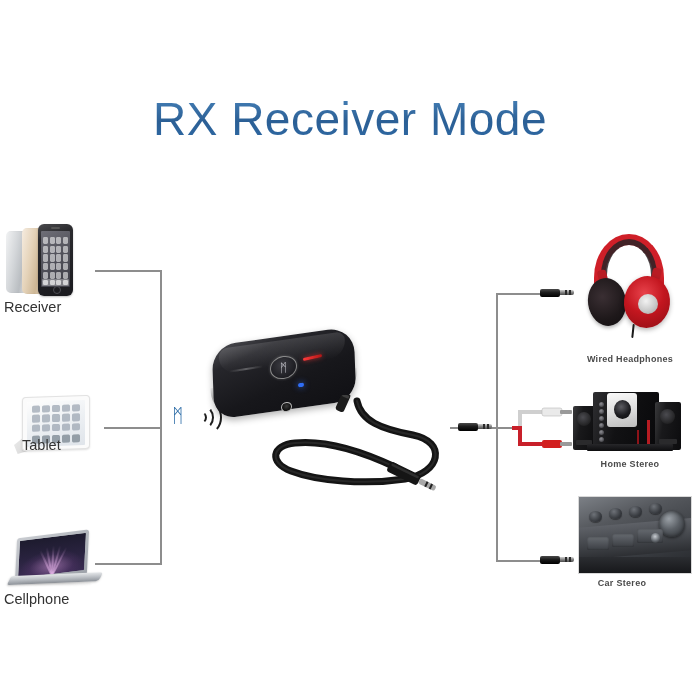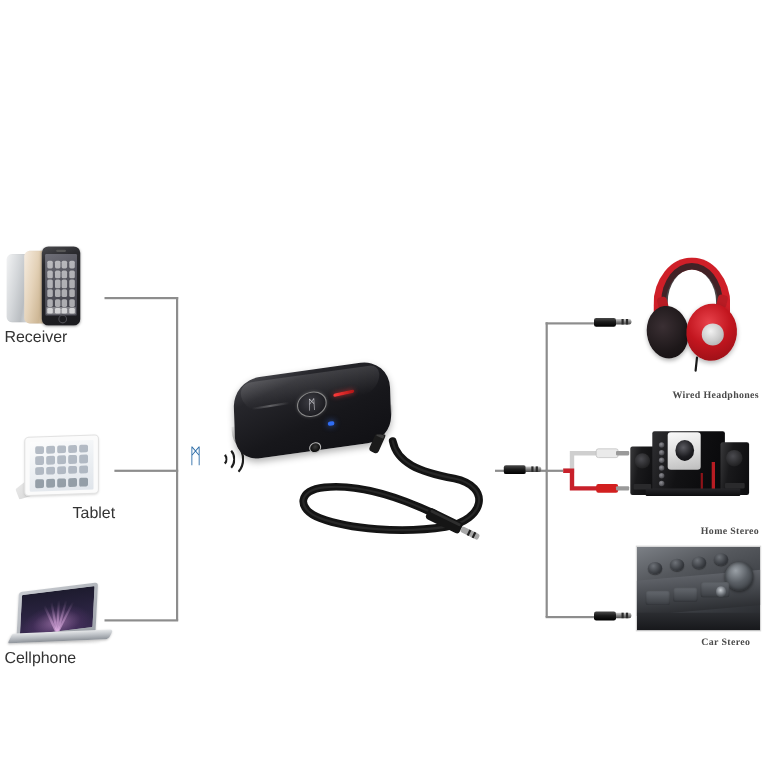--- a/index.html
+++ b/index.html
@@ -38,25 +38,25 @@
     position:absolute;
     font-size:14.5px;
     color:#333333;
     font-family:"Liberation Sans", sans-serif;
     white-space:nowrap;
   }
   .lab-right{
     position:absolute;
     font-size:9px;
     color:#4a4a4a;
-    font-family:Liberation Serif, serif;
+    font-family:Liberation Sans, sans-serif;
     font-weight:bold;
     letter-spacing:0.3px;
     white-space:nowrap;
-    text-align:right;
+    text-align:center;
   }
 
   
   .pic{position:absolute;}
 
   
   .phone{position:absolute;border-radius:6px;}
   .phone-silver{
     left:6px;top:231px;width:22px;height:62px;
     background:linear-gradient(100deg,#f2f3f4 0%,#d3d6d9 40%,#b9bdc1 70%,#e8eaec 100%);
@@ -310,20 +310,21 @@
   .car-rect{position:absolute;background:linear-gradient(180deg,#666a70,#3b3e43);border-radius:2px;box-shadow:inset 0 0 2px rgba(0,0,0,.4);}
   .car-aux{position:absolute;left:72px;top:36px;width:9px;height:10px;border-radius:50%/40%;
     background:radial-gradient(circle at 45% 35%,#c9cdd2 0%,#6d7278 50%,#1b1d20 100%);}
   .car-vent{position:absolute;left:0;top:60px;width:112px;height:16px;background:linear-gradient(180deg,#2b2d31,#17181b);}
 </style>
 </head>
 <body>
 
 <div id="stage">
 
+  <div class="title">RX Receiver Mode</div>
 
   <div class="ln lnh" style="left:95px;top:270px;width:67px;"></div>
   <div class="ln lnv" style="left:160px;top:270px;height:294px;"></div>
   <div class="ln lnh" style="left:104px;top:427px;width:58px;"></div>
   <div class="ln lnh" style="left:95px;top:563px;width:67px;"></div>
 
   <div class="pic">
     <div class="phone phone-silver"></div>
     <div class="phone phone-gold"></div>
     <div class="phone phone-black">
@@ -387,21 +388,21 @@
         <div class="tab-dock">
             <i></i>
             <i></i>
             <i></i>
             <i></i>
             <i></i>
           </div>
       </div>
     </div>
   </div>
-  <div class="lab-left" style="left:22px;top:459px;margin-left:44px;">Tablet</div>
+  <div class="lab-left" style="left:22px;top:437px;">Tablet</div>
 
   <div class="laptop-wrap">
     <div class="lap-lid">
       <div class="lap-screen">
         <div class="lap-ray" style="transform:rotate(-26deg)"></div>
         <div class="lap-ray" style="transform:rotate(-13deg)"></div>
         <div class="lap-ray" style="transform:rotate(0deg)"></div>
         <div class="lap-ray" style="transform:rotate(13deg)"></div>
         <div class="lap-ray" style="transform:rotate(26deg)"></div>
       </div>
@@ -505,21 +506,21 @@
         </div>
       <div class="sp-red2"></div>
     </div>
     <div class="sp-sat-r">
       <div class="cone"></div>
         <div class="slot"></div>
     </div>
     <div class="sp-red1"></div>
     <div class="sp-base"></div>
   </div>
-  <div class="lab-right" style="left:570px;top:477px;width:120px;">Home Stereo</div>
+  <div class="lab-right" style="left:570px;top:459px;width:120px;">Home Stereo</div>
 
   <div class="plug" style="left:540px;top:555px;">
     <div class="barrel"></div>
       <div class="tip"></div>
       <div class="ring1"></div>
       <div class="ring2"></div>
   </div>
   <div class="car-wrap">
     <div class="car-panel"></div>
     <div class="car-btn" style="left:10px;top:14px;width:13px;height:11px;"></div>

